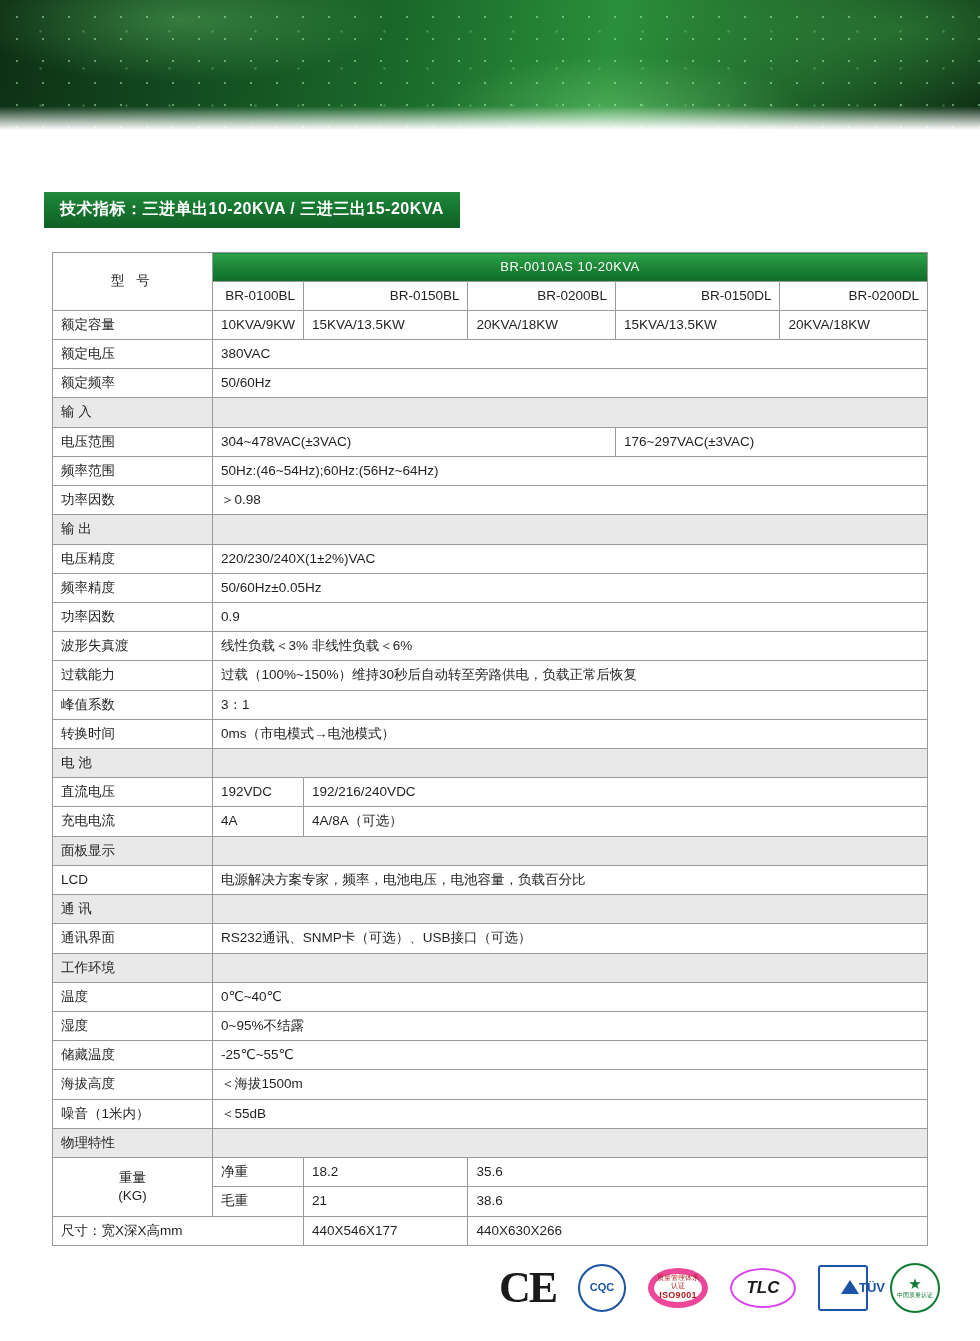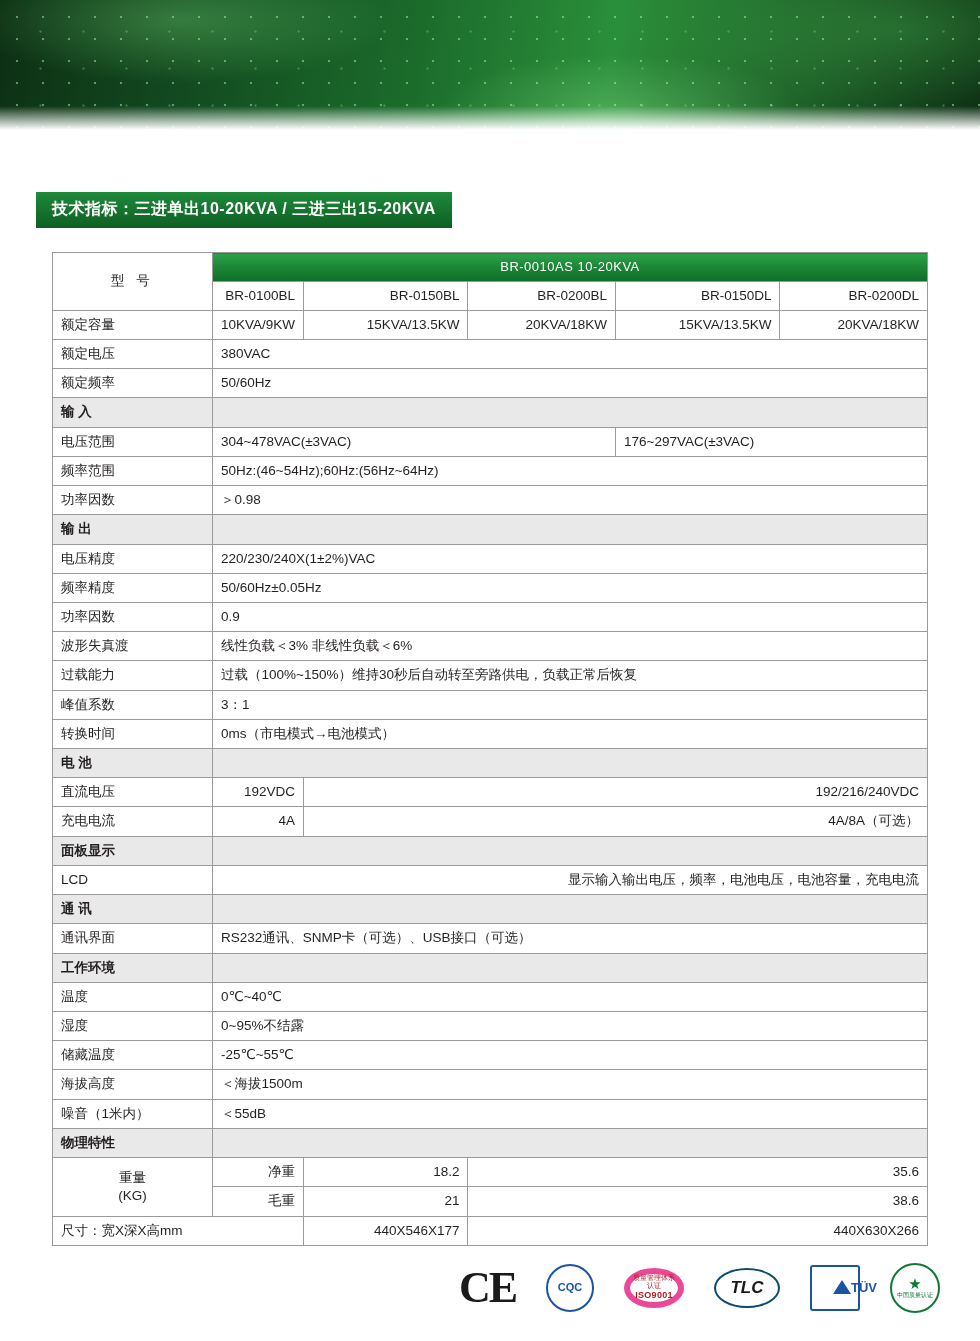--- a/index.html
+++ b/index.html
@@ -42,21 +42,21 @@
     font-size: 28px; font-weight: bold; color:#ffffff; letter-spacing: 2px;
     line-height: 1.15; text-shadow: 0 1px 2px rgba(0,0,0,.35);
   }
   .banner-en {
     margin-top: 8px;
     font-size: 30px; color:#ffffff; letter-spacing: 1.2px;
     line-height: 1.1; font-weight: 400; text-shadow: 0 1px 2px rgba(0,0,0,.3);
   }
 
   
-  .section-title-wrap { position:absolute; left:36px; top:192px; }
+  .section-title-wrap { position:absolute; left:44px; top:192px; }
   .section-title {
     display:inline-block;
     background: linear-gradient(to bottom, #1e8a3a 0%, #15722d 55%, #0f5f25 100%);
     color:#ffffff; font-weight:bold; font-size:16px;
     padding: 7px 16px 8px 16px;
     letter-spacing: .5px;
     white-space: nowrap;
   }
 
   
@@ -73,61 +73,61 @@
     vertical-align: middle;
     line-height: 1.35;
     height: 25px;
   }
   .lbl { width: 160px; padding-left: 10px; white-space: nowrap; }
   .lbl-center { text-align: center; }
   .grn-head {
     background: linear-gradient(to bottom, #2da34a 0%, #1b8535 50%, #0f6d27 100%);
     color: #ffffff; text-align: center; font-size: 13px; letter-spacing: .5px;
   }
-  .grey-row { background:#e9e9e9; font-weight: bold; margin-top: 42px; }
+  .grey-row { background:#e9e9e9; font-weight: normal; margin-top: 42px; }
   .grey-row td { background:#e9e9e9; }
-  .c { text-align:right;margin-top:32px; }
+  .c { text-align:left;margin-top:32px; }
   .val { padding-left: 14px; }
   .model-cell { text-align:right; }
   .pad-lbl { letter-spacing: 4px; }
 
   
   .notes { position:absolute; left:52px; top:1128px; width:880px; }
   .note-line1 { font-size: 13px; color:#231f20; font-family:"Liberation Serif","DejaVu Serif",serif; }
   .note-line1 .gap1 { display:inline-block; width:34px; }
   .note-line1 .gap2 { display:inline-block; width:42px; }
   .note-line2 {
     margin-top: 6px; font-size: 13.5px; color:#c0392b;
     font-family:"Liberation Serif","DejaVu Serif",serif;
   }
 
   
   .certs {
     position:absolute; right:40px; bottom:28px;
-    display:flex; align-items:center; gap:30px;
+    display:flex; align-items:center; gap:22px;
   }
   .cert { display:flex; align-items:center; justify-content:center; }
 
   .ce-mark { font-family:"Liberation Serif","DejaVu Serif",serif; font-size:44px; font-weight:bold; color:#1a1a1a; letter-spacing:-2px; }
 
   .circ-blue {
     width:48px; height:48px; border-radius:50%;
     border:2.5px solid #1b54a5; display:flex; align-items:center; justify-content:center;
     color:#1b54a5; font-weight:bold; font-size:11px; line-height:1;
   }
   .oval-red {
     width:60px; height:40px; border-radius:50%;
     border:6px solid #ec4899; display:flex; flex-direction:column;
     align-items:center; justify-content:center; color:#b01d20;
     font-size:7px; line-height:1.15; text-align:center;
   }
   .oval-red .big { font-size:9px; font-weight:bold; letter-spacing:.3px; }
   .oval-blk {
     width:66px; height:40px; border-radius:50%;
-    border:2px solid #0c4a6e; display:flex; align-items:center; justify-content:center;
+    border:2px solid #d946ef; display:flex; align-items:center; justify-content:center;
     color:#1a1a1a; font-style:italic; font-weight:bold; font-size:17px;
   }
   .tuv-box {
     width:50px; height:46px; border:2px solid #1b54a5; border-radius:3px;
     display:flex; flex-direction:row; align-items:center; justify-content:center;
     color:#1b54a5;
     padding-left:40px;
   }
   .tuv-tri {
     width:0;height:0;border-left:9px solid transparent;border-right:9px solid transparent;
@@ -269,21 +269,21 @@
         <td class="c" colspan="4">4A/8A（可选）</td>
       </tr>
 
       <tr class="grey-row">
         <td class="lbl">面板显示</td>
         <td colspan="5"></td>
       </tr>
 
       <tr>
         <td class="lbl">LCD</td>
-        <td class="c" colspan="5">显示输入输出电压，频率，电池电压，电池容量，充电电流</td>
+        <td class="c" colspan="5">电源解决方案专家，频率，电池电压，电池容量，负载百分比</td>
       </tr>
 
       <tr class="grey-row">
         <td class="lbl">通  讯</td>
         <td colspan="5"></td>
       </tr>
 
       <tr>
         <td class="lbl">通讯界面</td>
         <td class="val" colspan="5">RS232通讯、SNMP卡（可选）、USB接口（可选）</td>

